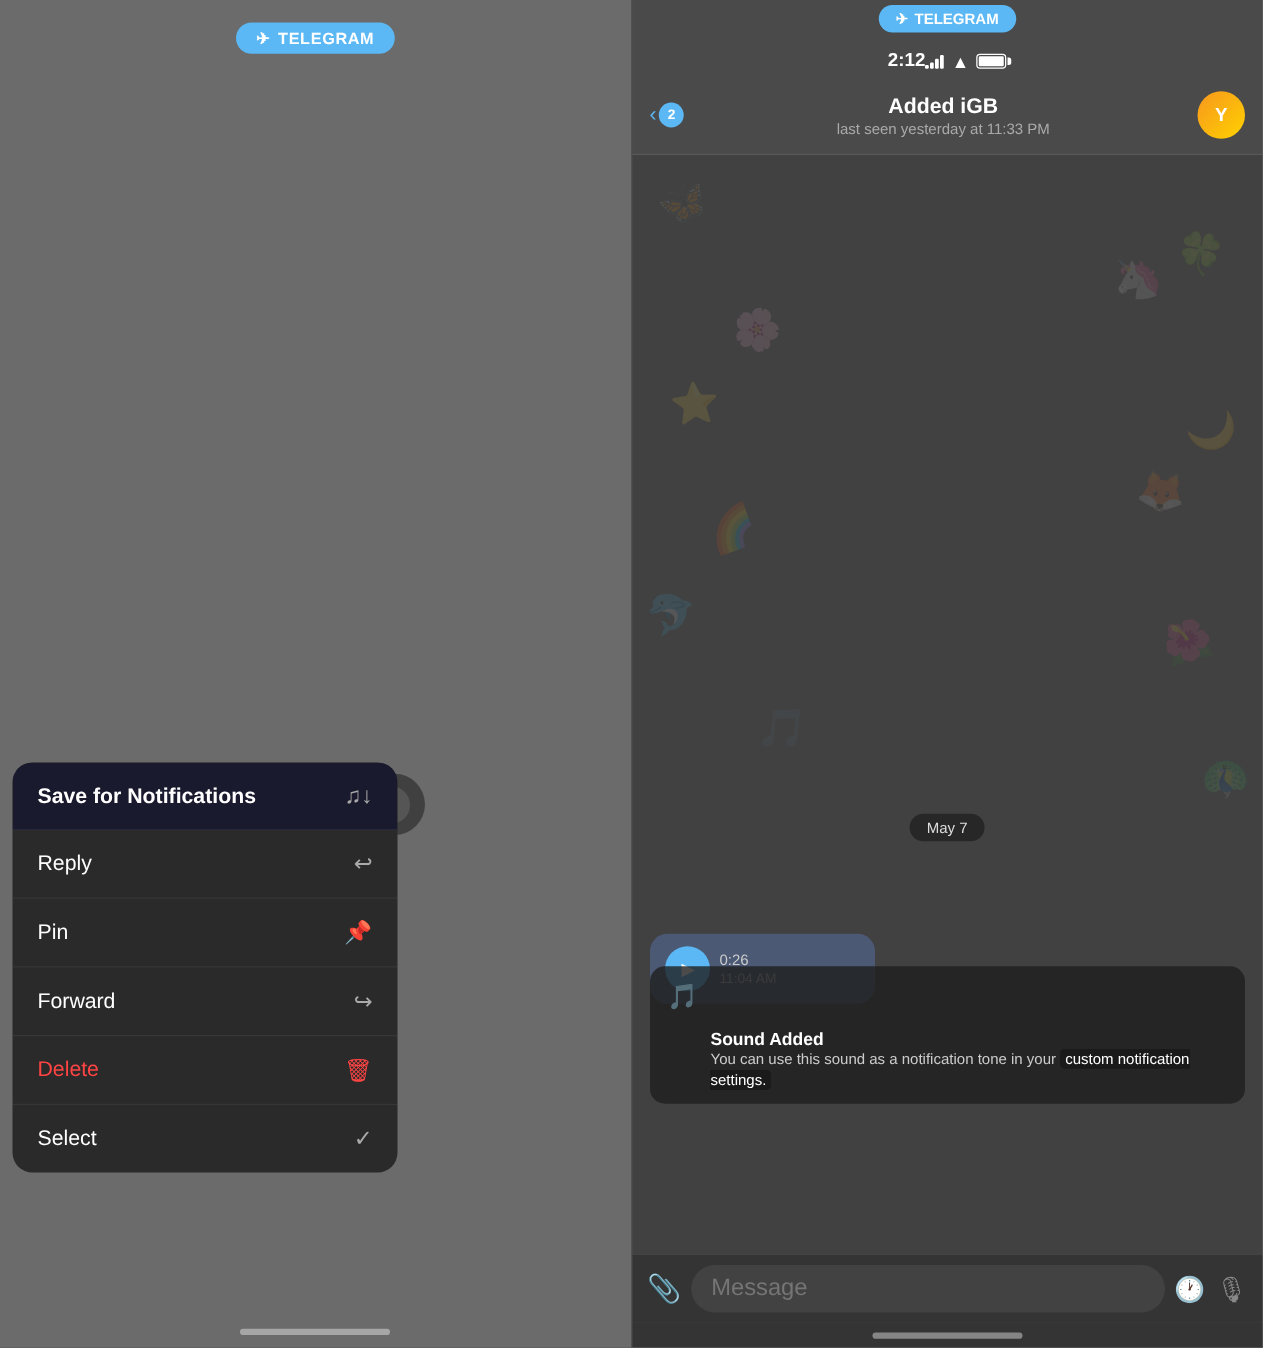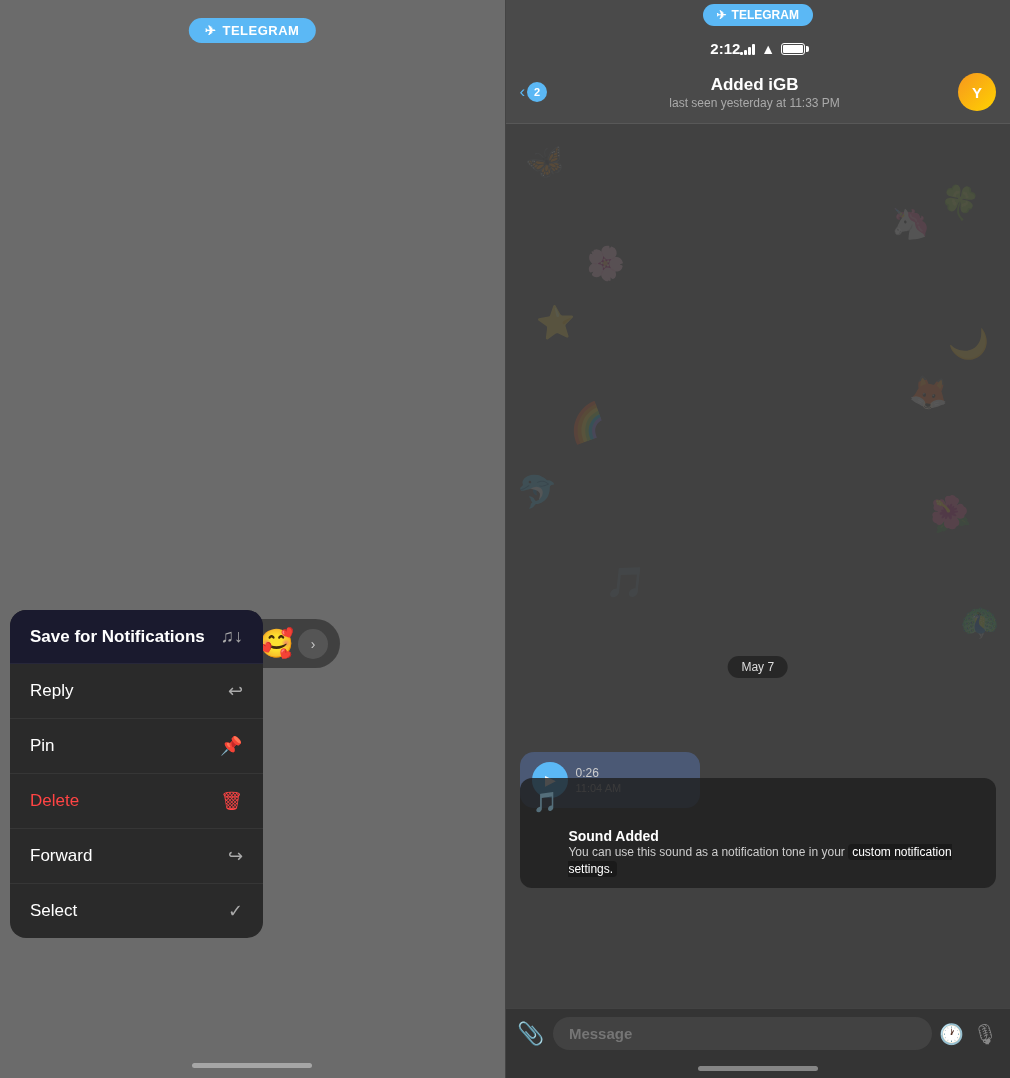--- a/index.html
+++ b/index.html
@@ -136,21 +136,21 @@
     .voice-time {
       color: #888;
       font-size: 11px;
     }
 
     
     .context-menu {
       position: absolute;
       bottom: 140px;
       left: 10px;
-      width: 253px;
+      width: 308px;
       background: #2a2a2a;
       border-radius: 16px;
       overflow: hidden;
     }
 
     .menu-item {
       display: flex;
       align-items: center;
       justify-content: space-between;
       padding: 16px 20px;
@@ -480,24 +480,23 @@
       font-size: 22px;
       cursor: pointer;
     }
 
     .message-field {
       flex: 1;
       background: rgba(70,70,70,0.8);
       border-radius: 20px;
       padding: 8px 16px;
       color: #5eead4;
-      font-size: 15px;
+      font-size: 19px;
       border: none;
       outline: none;
-      font-weight: bold;
     }
 
     .input-right-btns {
       display: flex;
       align-items: center;
       gap: 8px;
     }
 
     .input-icon-btn {
       color: #888;
@@ -584,27 +583,27 @@
       <span class="menu-item-icon">♫↓</span>
     </div>
     <div class="menu-item">
       <span class="menu-item-label">Reply</span>
       <span class="menu-item-icon">↩</span>
     </div>
     <div class="menu-item">
       <span class="menu-item-label">Pin</span>
       <span class="menu-item-icon">📌</span>
     </div>
+    <div class="menu-item">
+      <span class="menu-item-label">Forward</span>
+      <span class="menu-item-icon">↪</span>
+    </div>
     <div class="menu-item delete-item">
       <span class="menu-item-label" style="color:#ff4444;">Delete</span>
       <span class="menu-item-icon" style="color:#ff4444;">🗑</span>
-    </div>
-    <div class="menu-item">
-      <span class="menu-item-label">Forward</span>
-      <span class="menu-item-icon">↪</span>
     </div>
     <div class="menu-item">
       <span class="menu-item-label">Select</span>
       <span class="menu-item-icon">✓</span>
     </div>
   </div>
 
   <div class="home-indicator-left"></div>
 </div>
 

